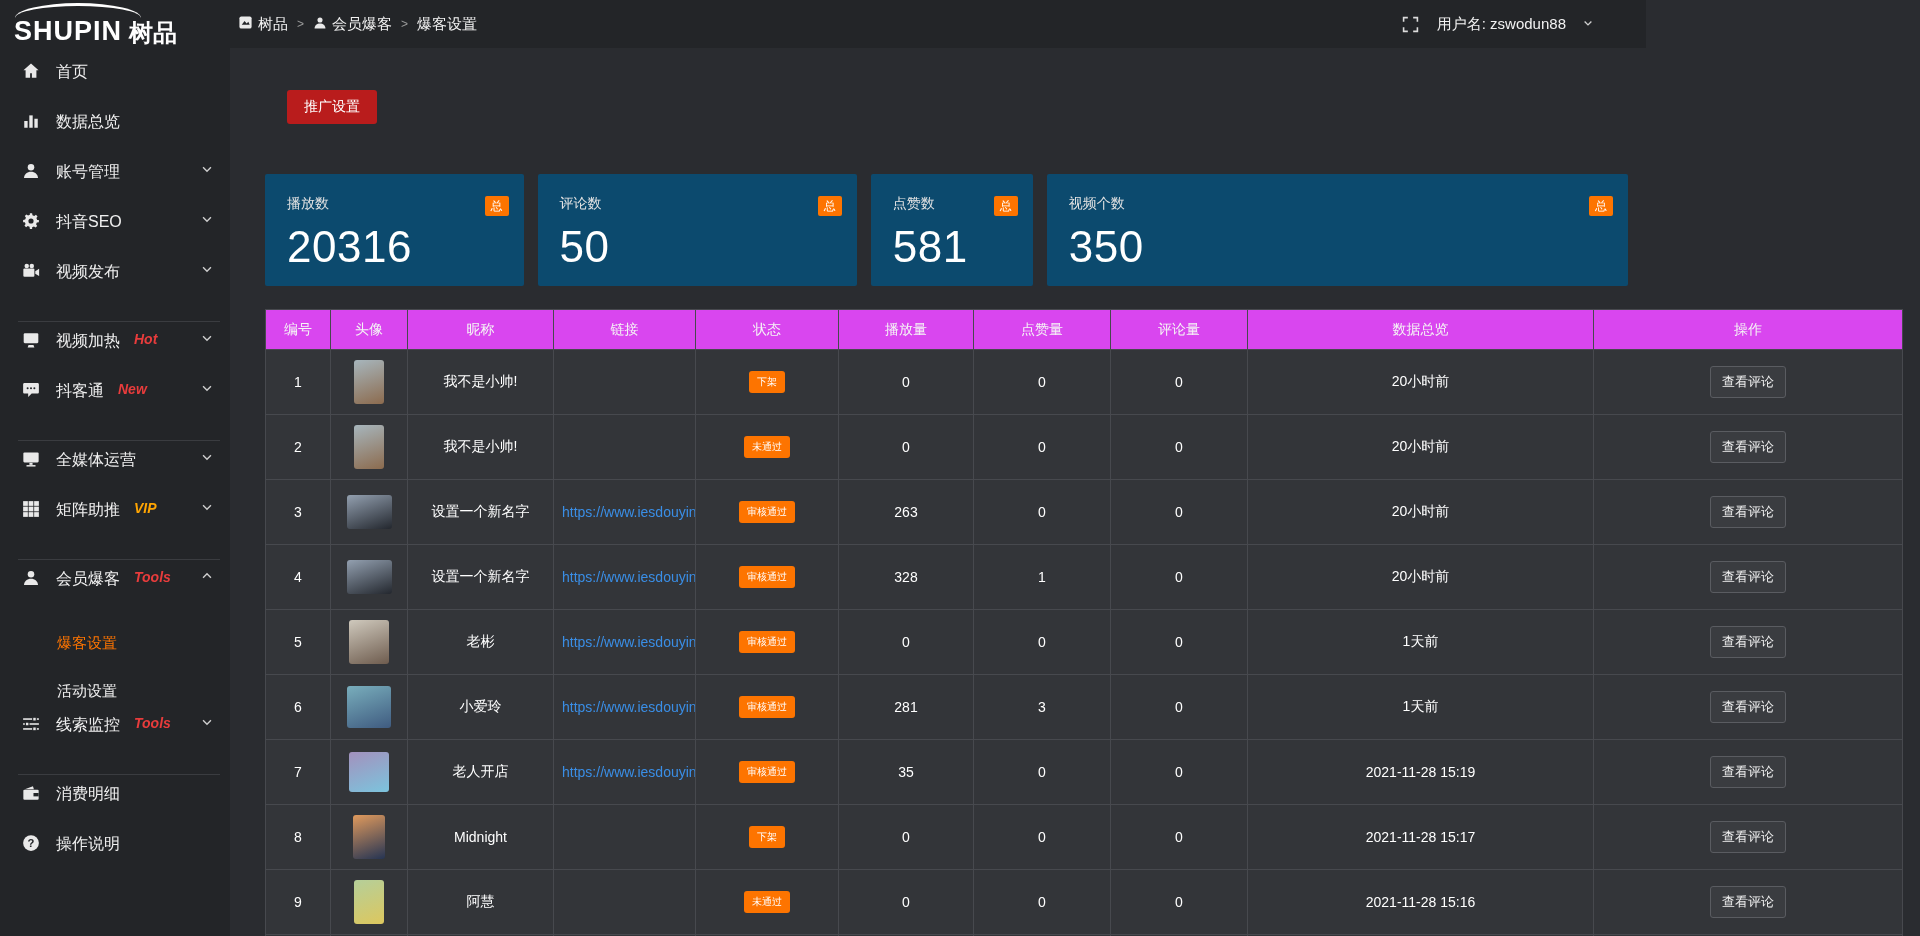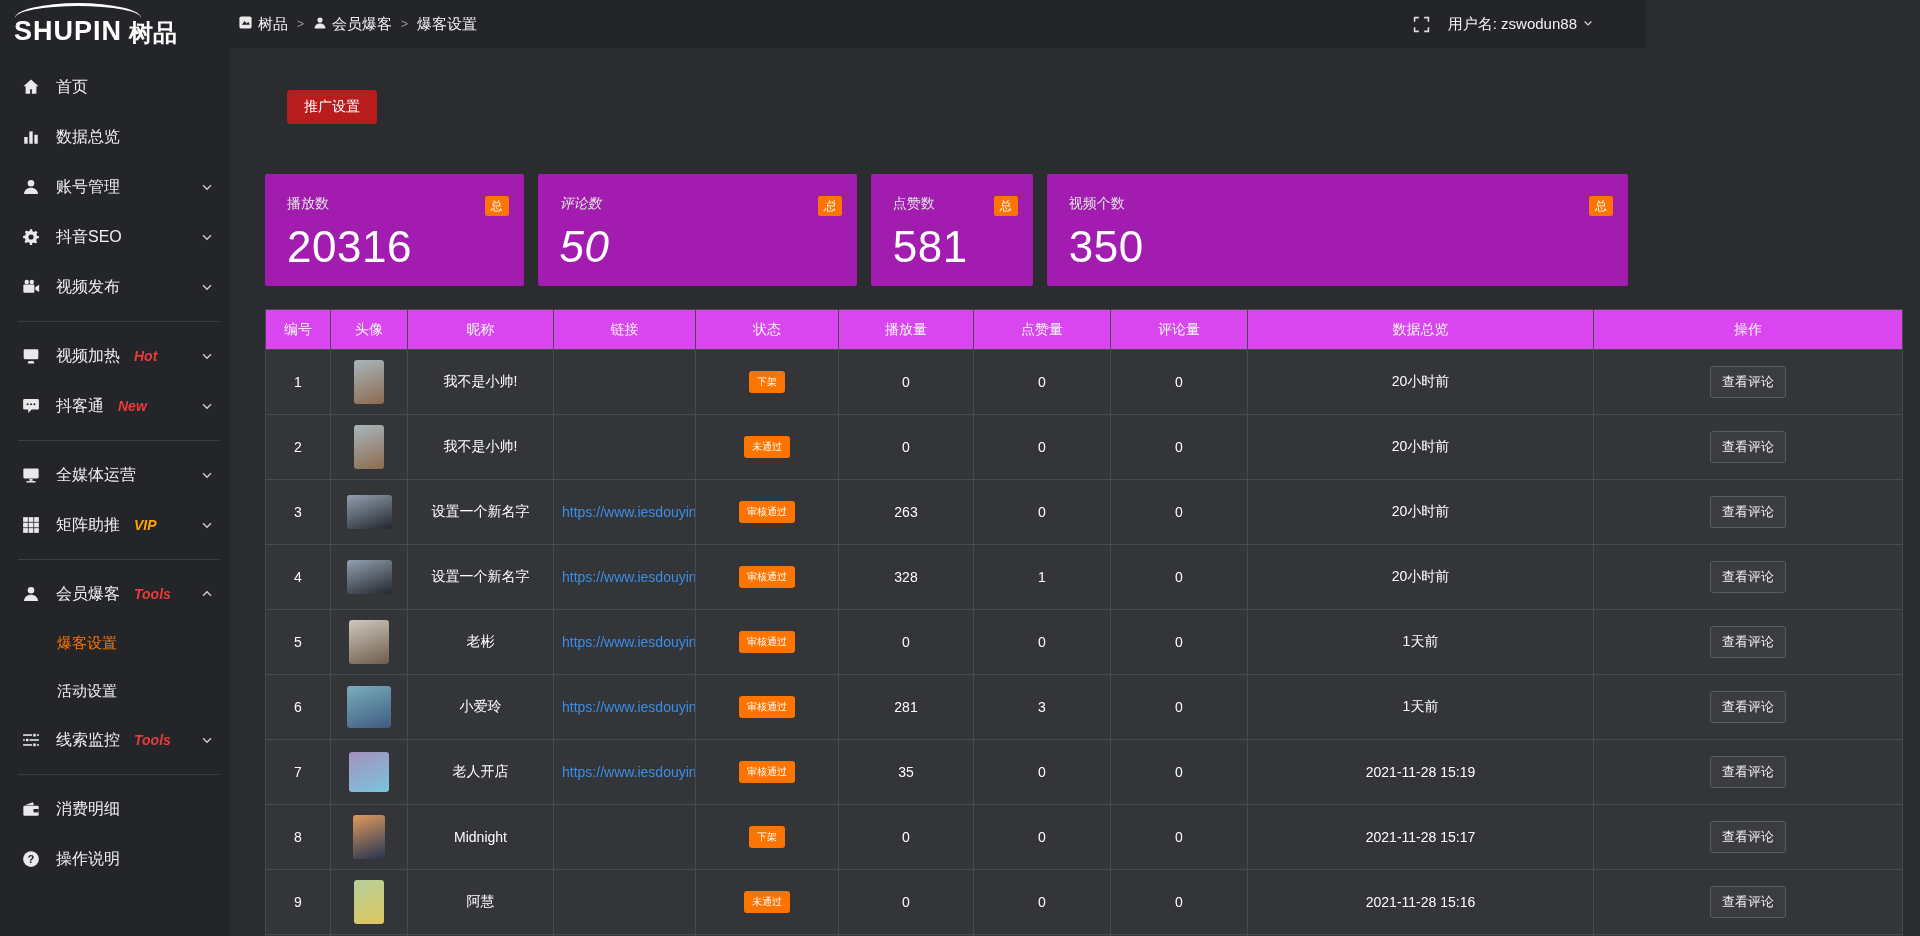--- a/index.html
+++ b/index.html
@@ -12,51 +12,51 @@
   .app { display:flex; width:1646px; height:936px; }
 
   
   .sidebar { width:230px; height:936px; background:#232528; flex-shrink:0; overflow:hidden; }
   .logo-row { height:48px; position:relative; display:flex; align-items:flex-end; padding:0 0 3px 14px; }
   .logo-arc { position:absolute; top:3px; left:15px; width:126px; height:15px;
               border-top:3.5px solid #fff; border-radius:50% 50% 0 0 / 100% 100% 0 0; }
   .logo-en { font-size:27px; font-weight:bold; letter-spacing:1px; line-height:1; }
   .logo-cn { font-size:24px; font-weight:bold; margin-left:7px; line-height:1.05; }
   .menu { padding-top:14px; }
-  .side-item { height:50px; display:flex; align-items:center; padding:0 16px 0 22px;
+  .side-item { height:50px; display:flex; padding:0 16px 0 22px;
                font-size:16px; color:#f0f0f0; cursor:pointer; }
   .s-icon { width:18px; height:18px; margin-right:16px; display:inline-flex; align-items:center; justify-content:center; flex-shrink:0; }
   .s-tag { font-style:italic; font-weight:bold; font-size:14px; margin-left:14px; }
   .s-chev { margin-left:auto; display:inline-flex; }
   .sub-item { height:48px; display:flex; align-items:center; padding-left:57px;
               font-size:15px; color:#f0f0f0; cursor:pointer; }
   .sub-item.active { color:#fd7400; }
   .divider { height:1px; background:#3a3c40; margin:9px 10px 9px 18px; }
 
   
   .main { flex:1; min-width:0; }
   .topbar { height:48px; background:#232528; display:flex; align-items:center;
             justify-content:space-between; padding:0 52px 0 8px; }
   .breadcrumb { display:flex; align-items:center; gap:9px; font-size:15px; color:#f2f2f2; }
   .crumb { display:flex; align-items:center; gap:5px; cursor:pointer; }
   .crumb-sep { color:#9a9a9a; font-size:12px; }
   .topbar-right { display:flex; align-items:center; gap:18px; font-size:15px; color:#f2f2f2; }
-  .user-chip { display:flex; align-items:flex-start; gap:5px; cursor:pointer; }
+  .user-chip { display:flex; align-items:flex-start; gap:16px; cursor:pointer; }
   .fs-btn { display:inline-flex; cursor:pointer; }
 
   .content { padding:0 18px 0 35px; }
   .promo-btn { margin:42px 0 0 22px; background:#b91c1c; color:#fff; border:none;
                border-radius:3px; padding:8px 17px; font-size:14px; cursor:pointer; }
 
   
   .stats { display:flex; gap:14px; margin-top:50px; }
-  .stat-card { background:#a21caf; height:112px; border-radius:2px; position:relative;
+  .stat-card { background:#0c4a6e; height:112px; border-radius:2px; position:relative;
                padding:21px 16px 0 22px; }
   .stat-card:nth-child(1){ width:310px; }
-  .stat-card:nth-child(2){ width:385px;font-style:italic; }
+  .stat-card:nth-child(2){ width:385px; }
   .stat-card:nth-child(3){ width:191px; }
   .stat-card:nth-child(4){ width:708px; }
   .stat-label { font-size:14px; color:#e3e3e3; }
   .stat-value { font-size:44px; color:#fff; margin-top:9px; letter-spacing:.5px; }
   .total-badge { position:absolute; top:22px; right:15px; background:#fd7400; color:#fff;
                  font-size:12px; padding:3px 6px; border-radius:2px; line-height:1.2; }
 
   
   .table-wrap { margin-top:23px; }
   table { border-collapse:collapse; width:1637px; table-layout:fixed; background:#333539; }

